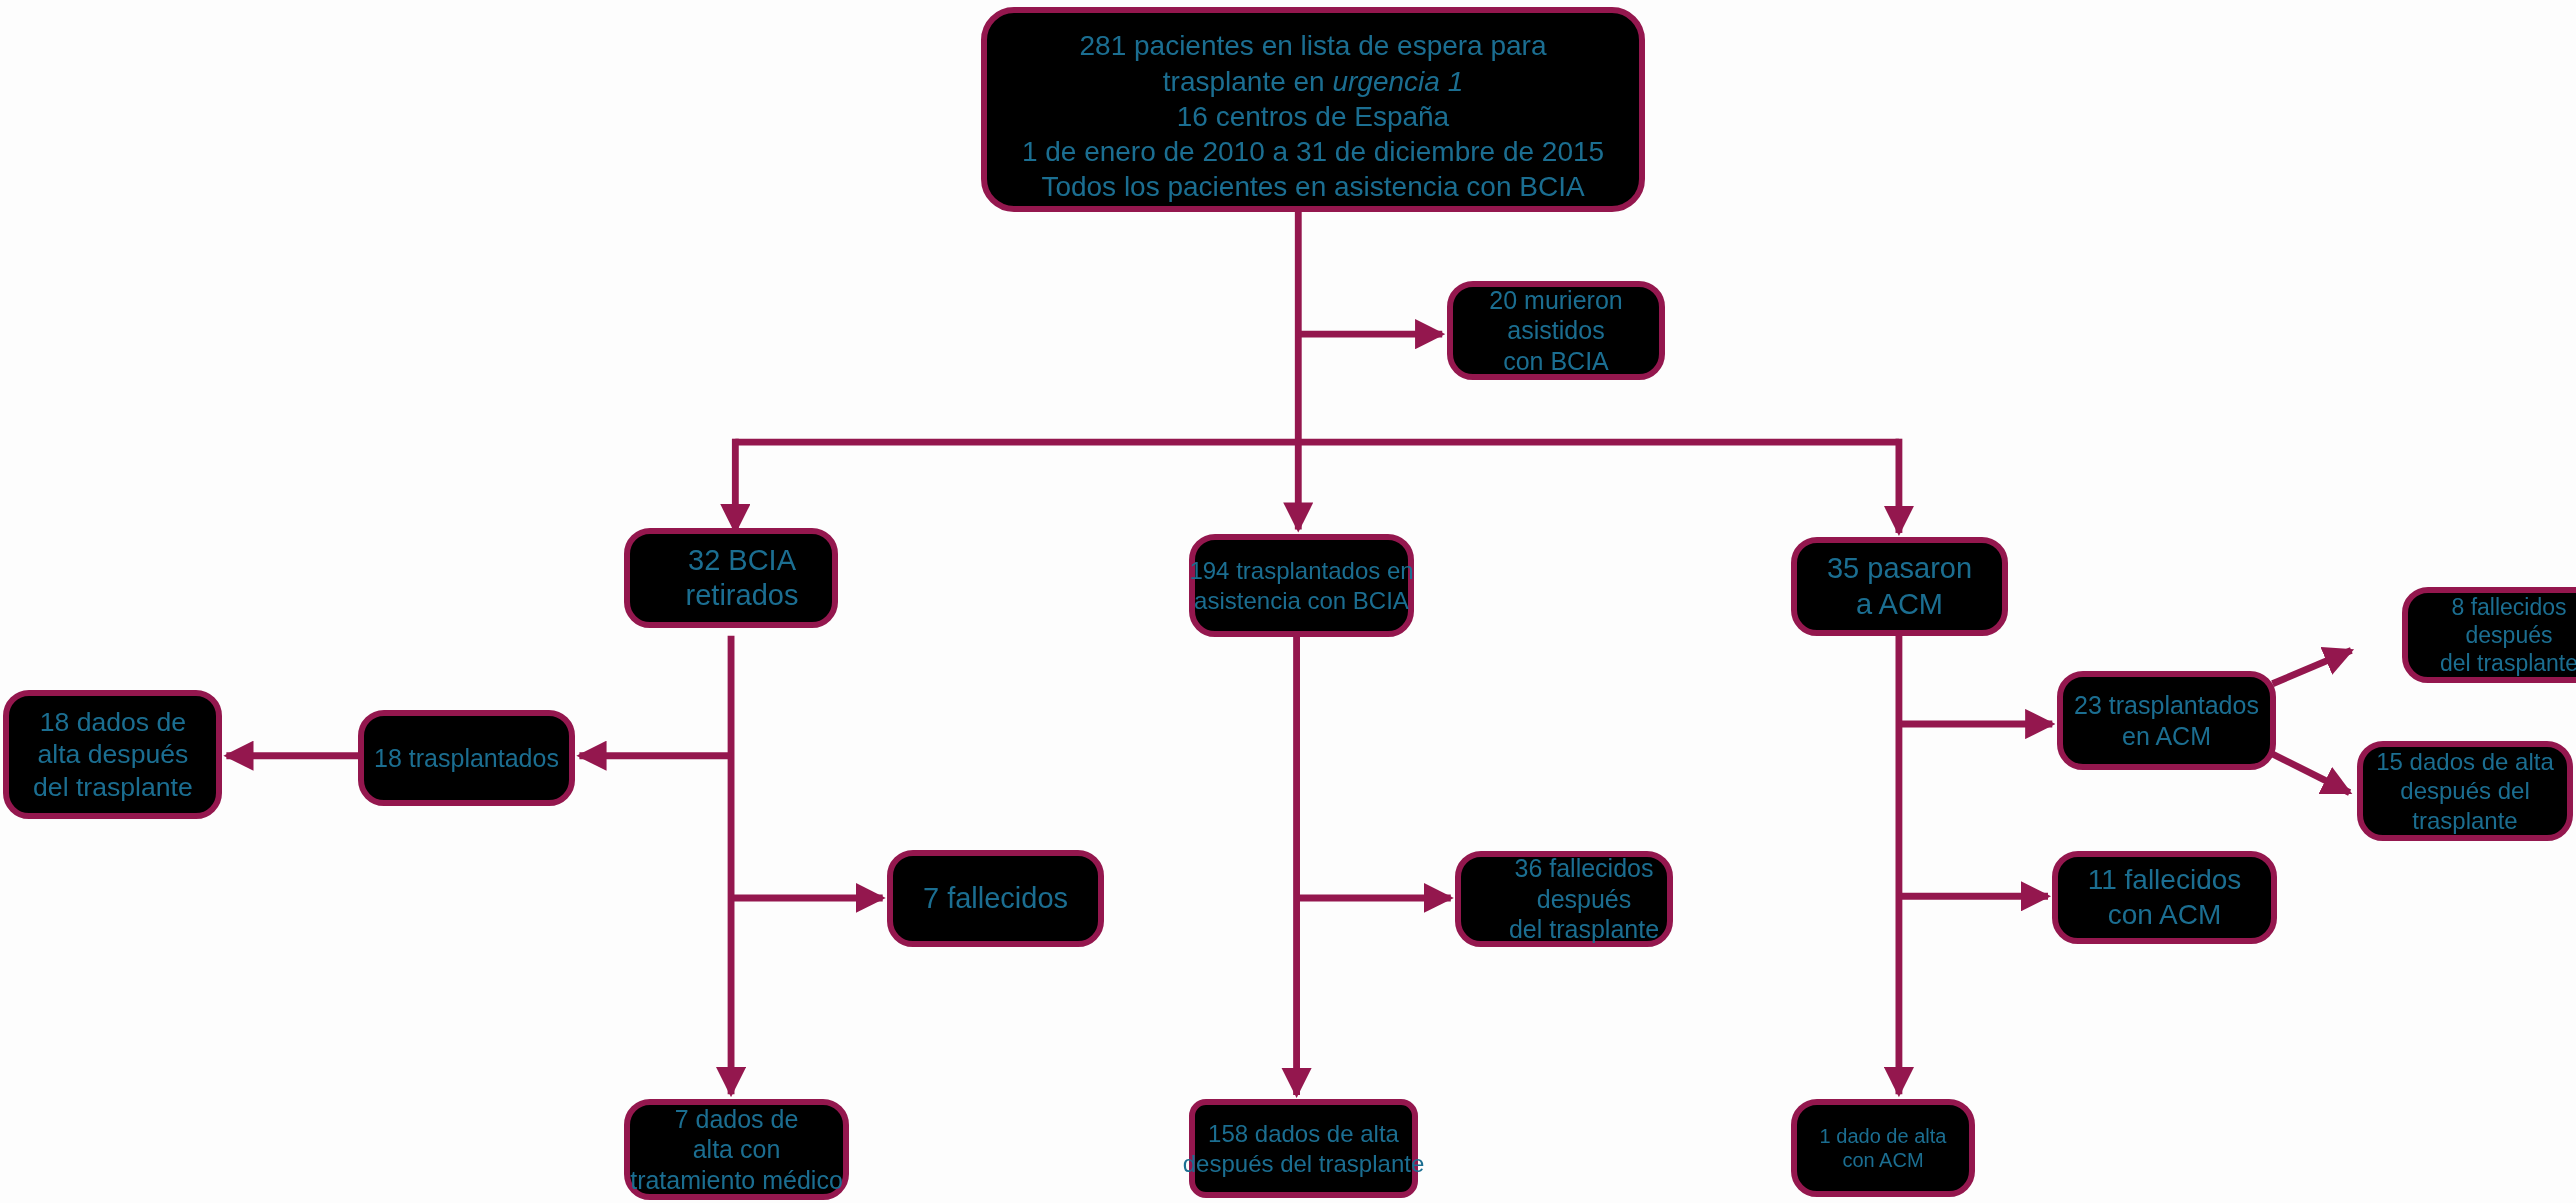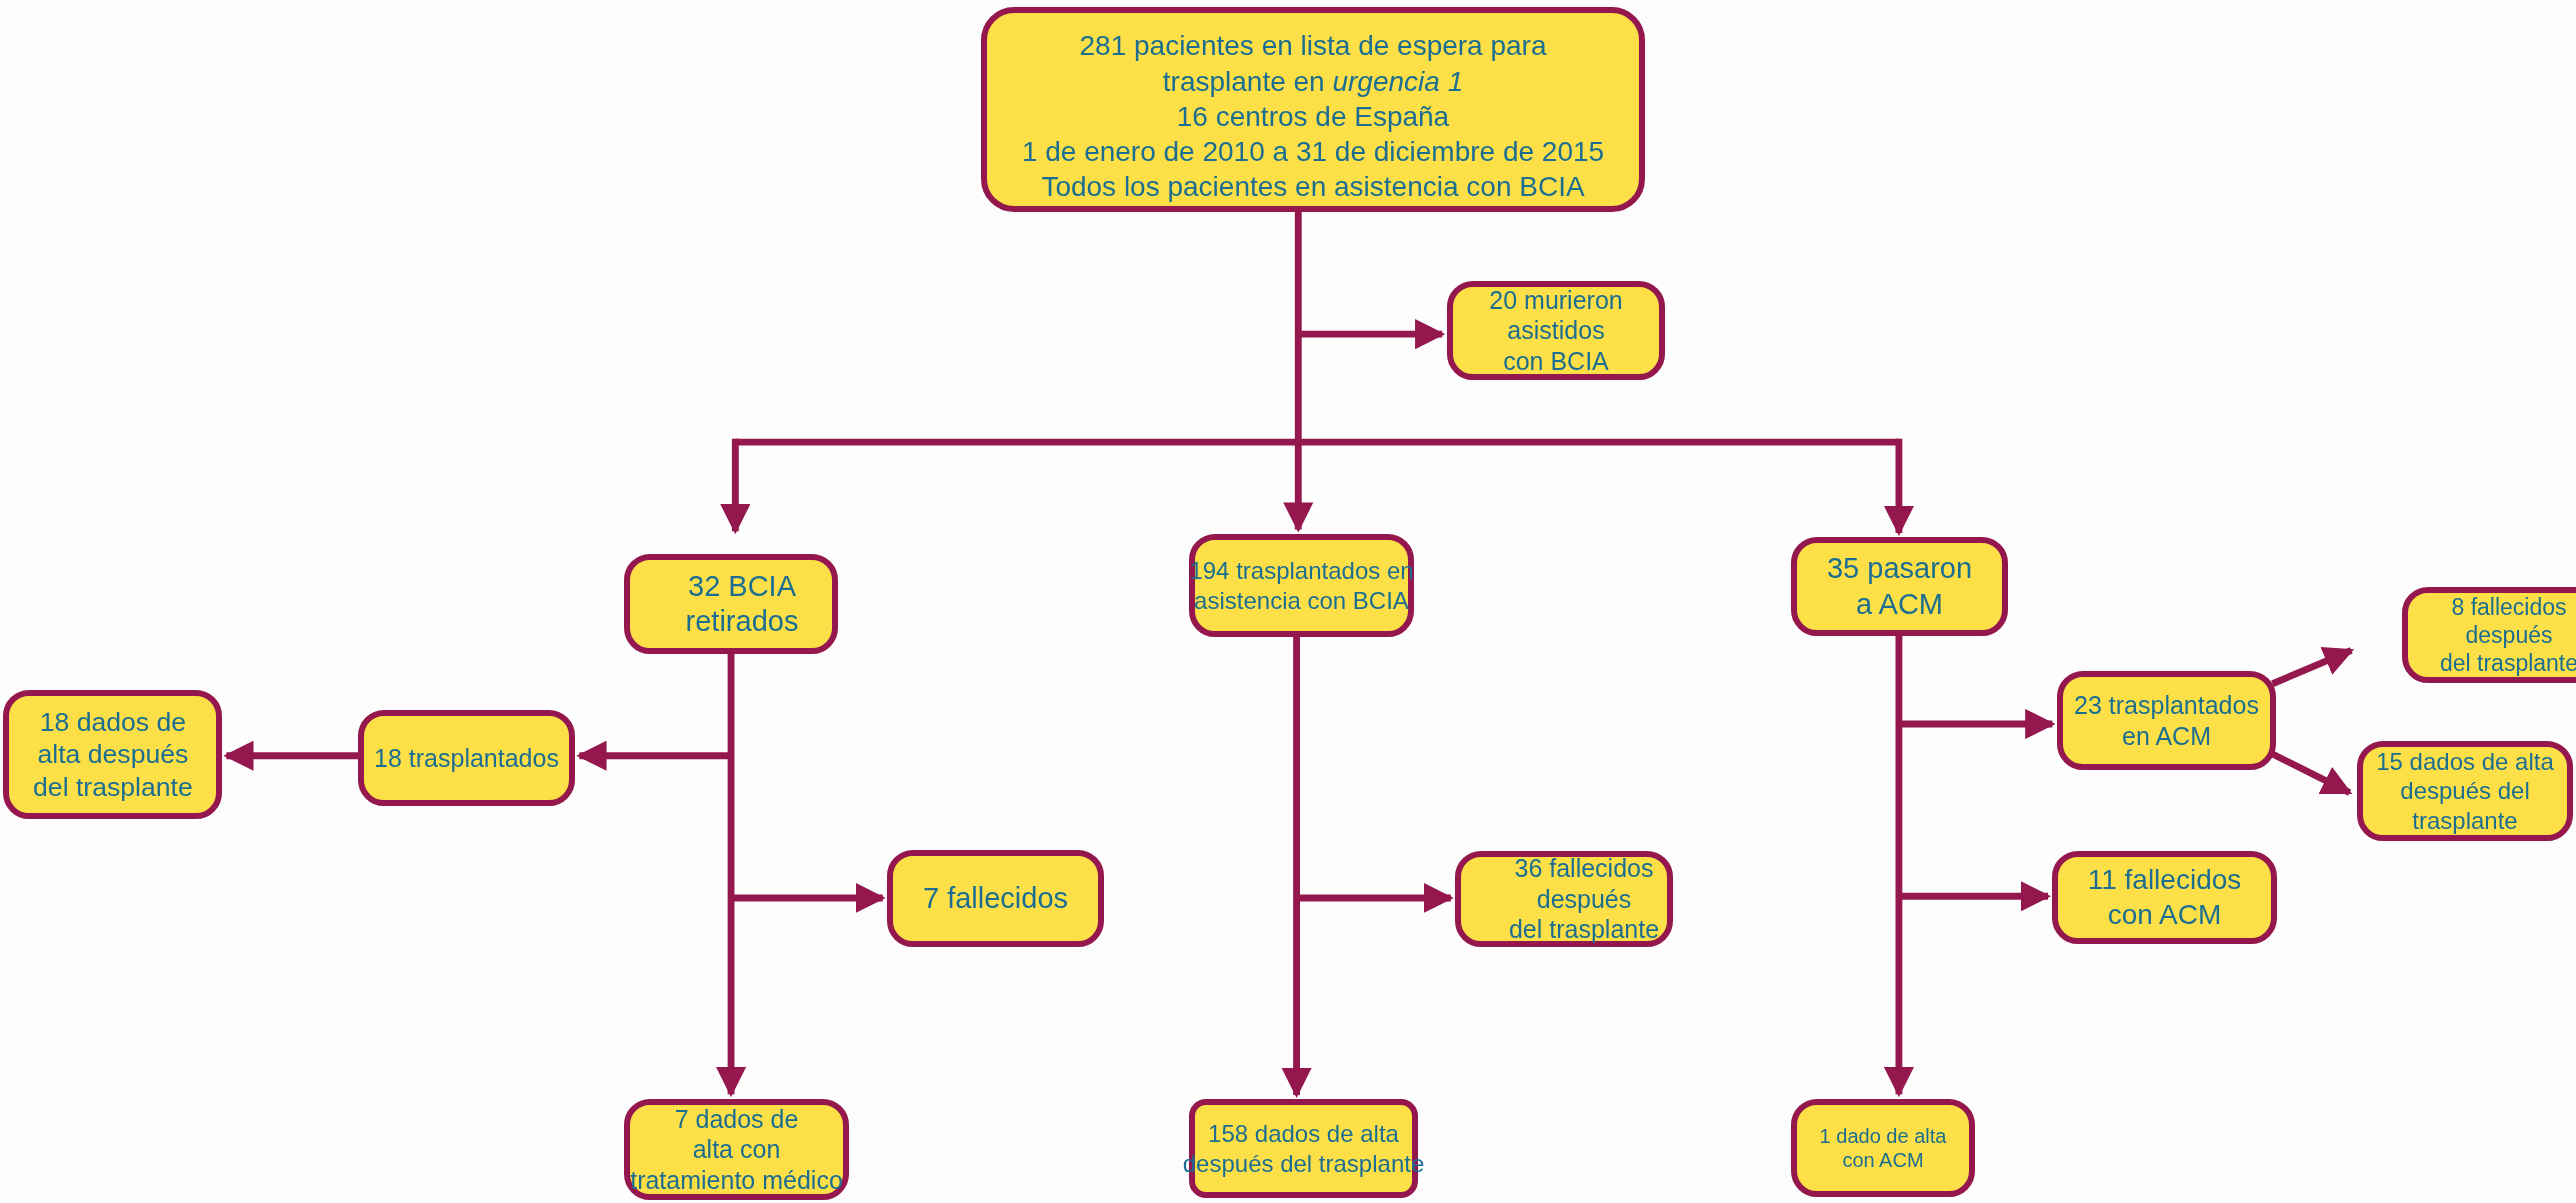--- a/index.html
+++ b/index.html
@@ -24,39 +24,39 @@
   }
   .wire{
     stroke:var(--accent);
     stroke-width:8;
     fill:none;
   }
   .arrowhead{fill:var(--accent);}
   .node{
     position:absolute;
     box-sizing:border-box;
-    background:#fde047;
+    background:#000000;
     border:6.9px solid var(--accent);
     border-radius:26px;
     color:var(--text);
     display:flex;
     flex-direction:column;
     justify-content:center;
     align-items:center;
     text-align:center;
     line-height:1.22;
     white-space:nowrap;
   }
   .node .ln{white-space:nowrap;}
   .em{font-style:italic;}
 
   
   #n-waitlist          {left:981px;top:6.9px;   width:664px;height:205px;font-size:28px;border-radius:33px;justify-content:flex-start;padding-top:15.4px;line-height:1.26;}
   #n-died-bcia         {left:1447px;top:281px; width:218px;height:99px;font-size:25px;}
-  #n-bcia-retirados    {left:624px; top:554px; width:214px;height:100px;font-size:29px;padding-left:22px;}
+  #n-bcia-retirados    {left:624px; top:528px; width:214px;height:100px;font-size:29px;padding-left:22px;}
   #n-trasplantados-bcia{left:1189px;top:534px; width:225px;height:103px;font-size:24px;}
   #n-pasaron-acm       {left:1791px;top:537px; width:217px;height:99px;font-size:29px;}
   #n-trasplantados-18  {left:358px; top:710px; width:217px;height:96px;font-size:25px;}
   #n-alta-18           {left:3.4px;   top:690px; width:219px;height:129px;font-size:26.6px;}
   #n-fallecidos-7      {left:887px;top:850px; width:217px;height:97px;font-size:29px;}
   #n-fallecidos-36     {left:1455px;top:851px; width:218px;height:96px;font-size:25px;padding-left:40px;}
   #n-trasplantados-23  {left:2057px;top:671px; width:219px;height:99px;font-size:25px;}
   #n-fallecidos-8      {left:2357px;top:587px; width:214px;height:96px;font-size:23px;margin-left:45px;}
   #n-alta-15           {left:2357px;top:741px; width:216px;height:100px;font-size:24px;}
   #n-fallecidos-11     {left:2052px;top:851px; width:225px;height:93px;font-size:28px;}

